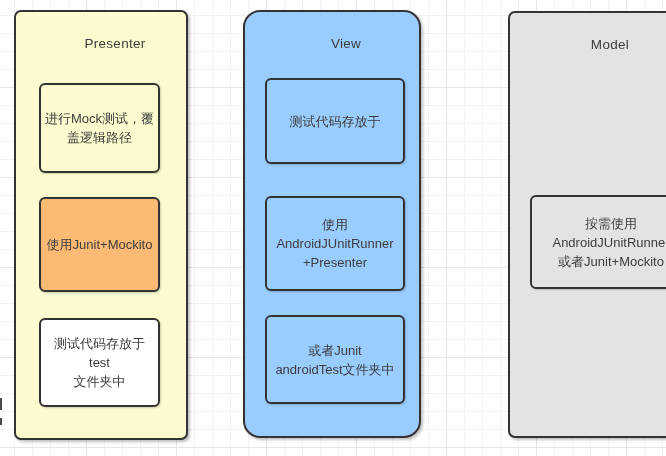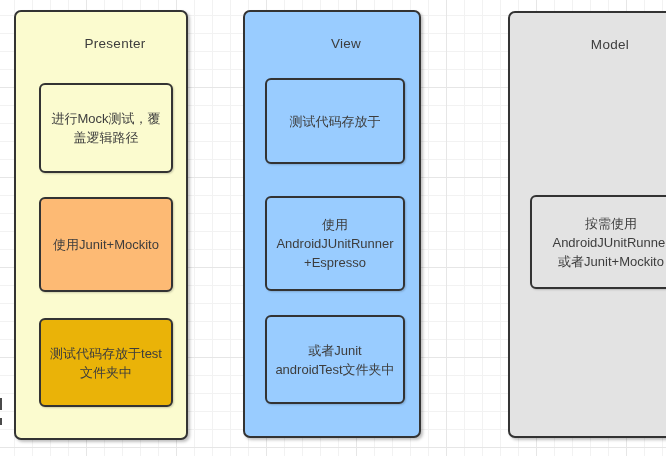--- a/index.html
+++ b/index.html
@@ -26,21 +26,21 @@
     background-position: -4px -3px;
   }
   .column {
     position: absolute;
     box-sizing: border-box;
     border: 2px solid #333333;
     border-radius: 7px;
     box-shadow: 2px 2px 3px rgba(0,0,0,0.25);
   }
   .col-presenter { left: 14px;  top: 10px; width: 174px; height: 430px; }
-  .col-view      { left: 243px; top: 10px; width: 178px; height: 428px; }
+  .col-view      { left: 243px; top: 10px; width: 178px; height: 428px; border-radius: 17px; }
   .col-model     { left: 472px; top: 11px; width: 176px; height: 427px; }
 
   .column-title {
     position: absolute;
     left: 0; right: 0;
     top: 24px;
     text-align: center;
     font-size: 13.5px;
     color: #3d3d3d;
     letter-spacing: 0.3px;
@@ -56,21 +56,21 @@
     align-items: center;
     justify-content: center;
     text-align: center;
     font-size: 13px;
     line-height: 19px;
     color: #3d3d3d;
     padding: 2px 3px;
     white-space: pre-line;
   }
   
-  .c1 .node { left: 23px; width: 134px; }
+  .c1 .node { left: 23px; width: 121px; }
   .c1 .n1 { top: 71px;  height: 90px; }
   .c1 .n2 { top: 185px; height: 95px; }
   .c1 .n3 { top: 306px; height: 89px; }
   
   .c2 .node { left: 20px; width: 140px; }
   .c2 .n1 { top: 66px;  height: 86px; }
   .c2 .n2 { top: 184px; height: 95px; }
   .c2 .n3 { top: 303px; height: 89px; }
   
   .c3 .node { left: 20px; width: 141px; }
@@ -93,30 +93,30 @@
 <div class="canvas">
 
   <div class="edge-tick tick1"></div>
   <div class="edge-tick tick2"></div>
 
   <section class="column col-presenter c1" style="background-color: rgb(251, 251, 207);">
     <div class="column-title">Presenter</div>
     <div class="node n1" style="background-color: rgb(251, 251, 207);">进行Mock测试，覆
 盖逻辑路径</div>
     <div class="node n2" style="background-color: #fdba74;">使用Junit+Mockito</div>
-    <div class="node n3" style="background-color: #eab308;">测试代码存放于test
+    <div class="node n3" style="background-color: #ffffff;">测试代码存放于test
 文件夹中</div>
   </section>
 
   <section class="column col-view c2" style="background-color: rgb(153, 204, 255);">
     <div class="column-title">View</div>
     <div class="node n1" style="background-color: rgb(153, 204, 255);">测试代码存放于</div>
     <div class="node n2" style="background-color: rgb(153, 204, 255);">使用
 AndroidJUnitRunner
-+Espresso</div>
++Presenter</div>
     <div class="node n3" style="background-color: rgb(153, 204, 255);">或者Junit
 androidTest文件夹中</div>
   </section>
 
   <section class="column col-model c3" style="background-color: rgb(227, 227, 227); margin-left: 36px;">
     <div class="column-title">Model</div>
     <div class="node n2" style="background-color: rgb(227, 227, 227);">按需使用
 AndroidJUnitRunner
 或者Junit+Mockito</div>
   </section>

